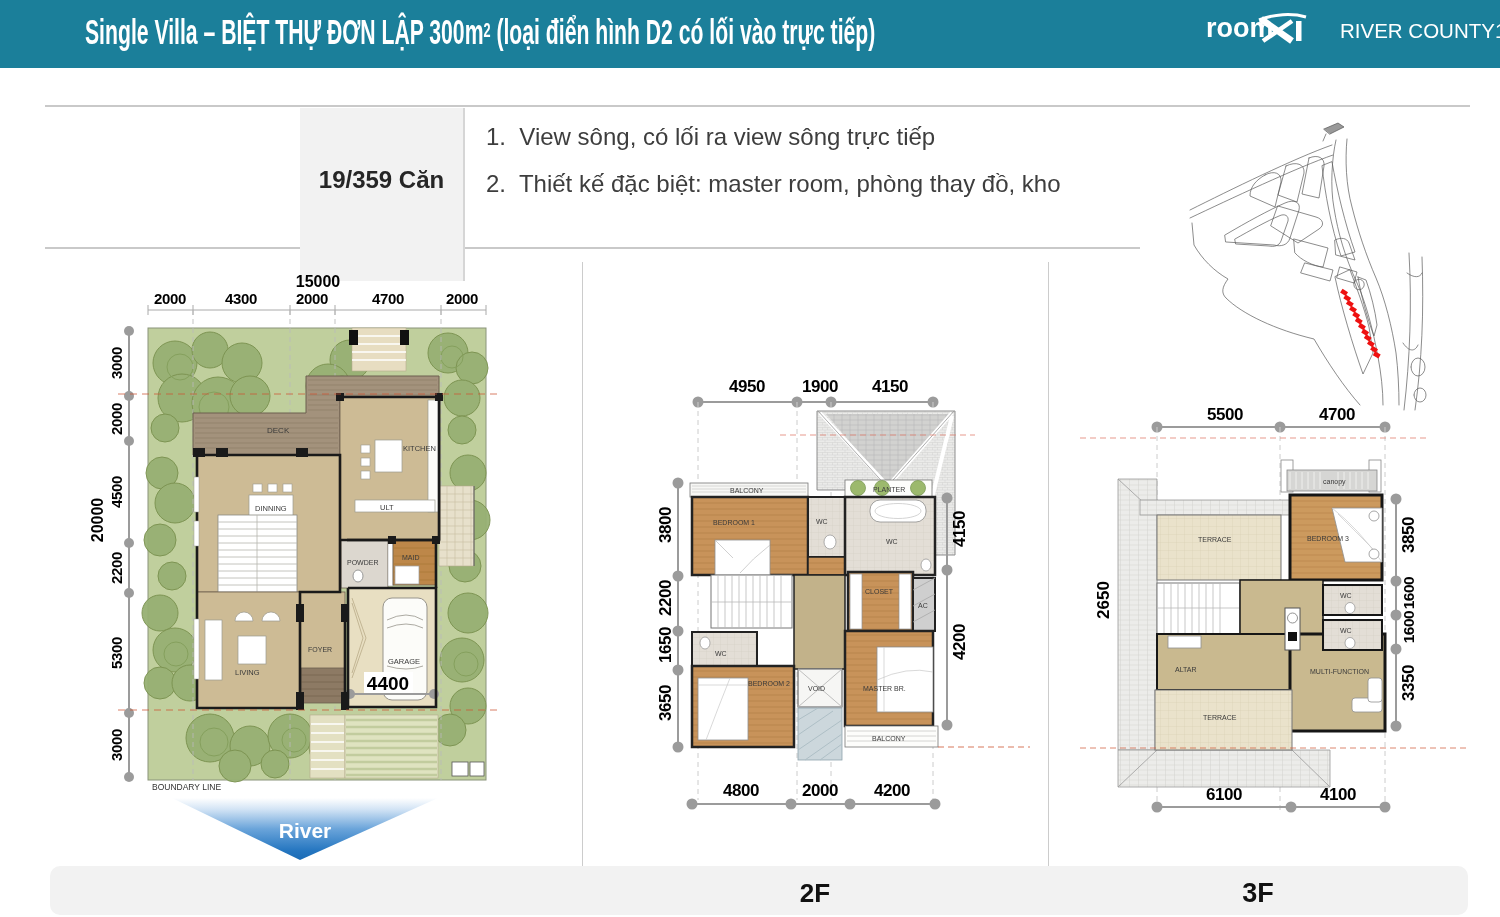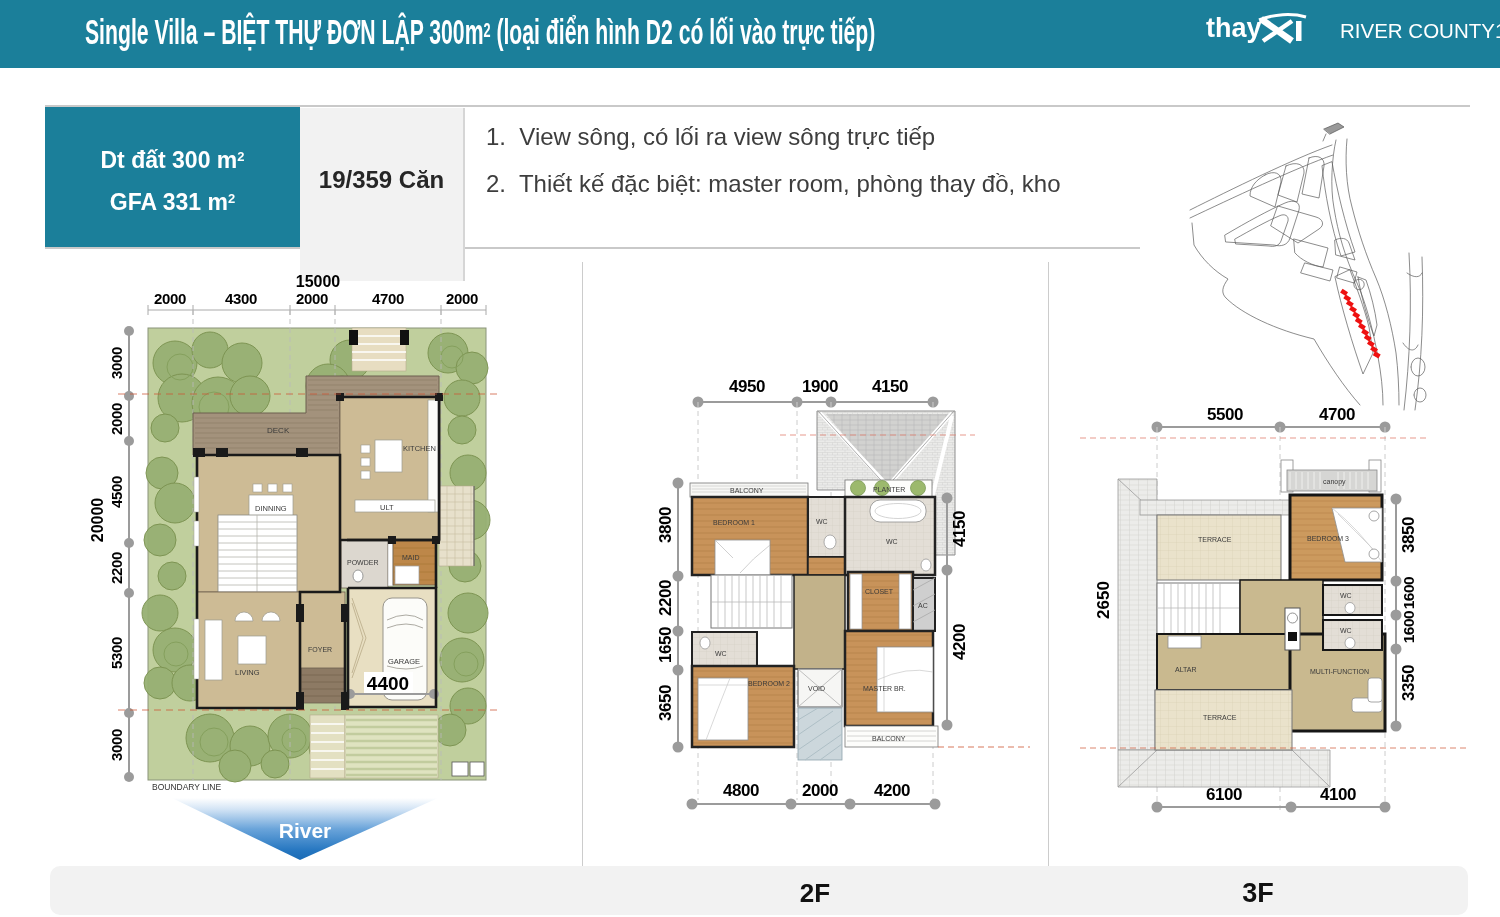--- a/index.html
+++ b/index.html
@@ -5,35 +5,31 @@
   #page{position:relative;width:1500px;height:917px;background:#fff;overflow:hidden;font-family:"Liberation Sans",sans-serif;}
   .abs{position:absolute;}
 </style>
 </head>
 <body>
 <div id="page">
 
   <div class="abs" style="left:0;top:0;width:1500px;height:68px;background:#1b7f9a;"></div>
   <div class="abs" style="left:85px;top:12px;width:1400px;white-space:nowrap;color:#fff;font-weight:bold;font-size:35px;transform:scaleX(0.605);transform-origin:left center;">Single Villa – BIỆT THỰ ĐƠN LẬP 300m<span style="font-size:21px;vertical-align:7px;">2</span> (loại điển hình D2 có lối vào trực tiếp)</div>
 
-  <div class="abs" style="left:1206px;top:13px;color:#fff;font-size:27px;font-weight:bold;">thay</div>
+  <div class="abs" style="left:1206px;top:13px;color:#fff;font-size:27px;font-weight:bold;">room</div>
   <svg class="abs" style="left:1258px;top:11px;" width="50" height="36" viewBox="0 0 50 36">
     <path d="M1 9 C 16 3, 34 2, 48 6" stroke="#fff" stroke-width="3" fill="none"></path>
     <path d="M3 8 L 34 30" stroke="#fff" stroke-width="6.5" fill="none"></path>
     <path d="M34 10 L 5 30" stroke="#fff" stroke-width="4.5" fill="none"></path>
     <rect x="38" y="10" width="5.5" height="20" fill="#fff"></rect>
   </svg>
   <div class="abs" style="left:1312px;top:19px;color:#fff;font-size:20.5px;white-space:nowrap;letter-spacing:0px;margin-left:28px;">RIVER COUNTY1</div>
 
   <div class="abs" style="left:45px;top:105px;width:1425px;height:2px;background:#c9c9c9;"></div>
   <div class="abs" style="left:45px;top:247px;width:1095px;height:2px;background:#c9c9c9;"></div>
-  <div class="abs" style="left:45px;top:107px;width:255px;height:140px;background:#1b7f9a;color:#fff;font-weight:bold;font-size:23px;text-align:center;">
-    <div style="margin-top:40px;">Dt đất 300 m<span style="font-size:13px;vertical-align:7px;">2</span></div>
-    <div style="margin-top:15px;">GFA 331 m<span style="font-size:13px;vertical-align:7px;">2</span></div>
-  </div>
   <div class="abs" style="left:300px;top:108px;width:163px;height:173px;background:#f2f2f2;border-right:2px solid #d6d6d6;">
     <div style="margin-top:58px;text-align:center;font-weight:bold;font-size:24px;color:#262626;">19/359 Căn</div>
   </div>
   <div class="abs" style="left:486px;top:123px;width:660px;color:#3d3d3d;font-size:24px;">
     <div style="margin-bottom:19px;">1.&nbsp; View sông, có lối ra view sông trực tiếp</div>
     <div style="margin-bottom:20px;">2.&nbsp; Thiết kế đặc biệt: master room, phòng thay đồ, kho</div>
   </div>
 
   <div class="abs" style="left:582px;top:262px;width:1px;height:604px;background:#cccccc;"></div>
   <div class="abs" style="left:1048px;top:262px;width:1px;height:604px;background:#cccccc;"></div>

